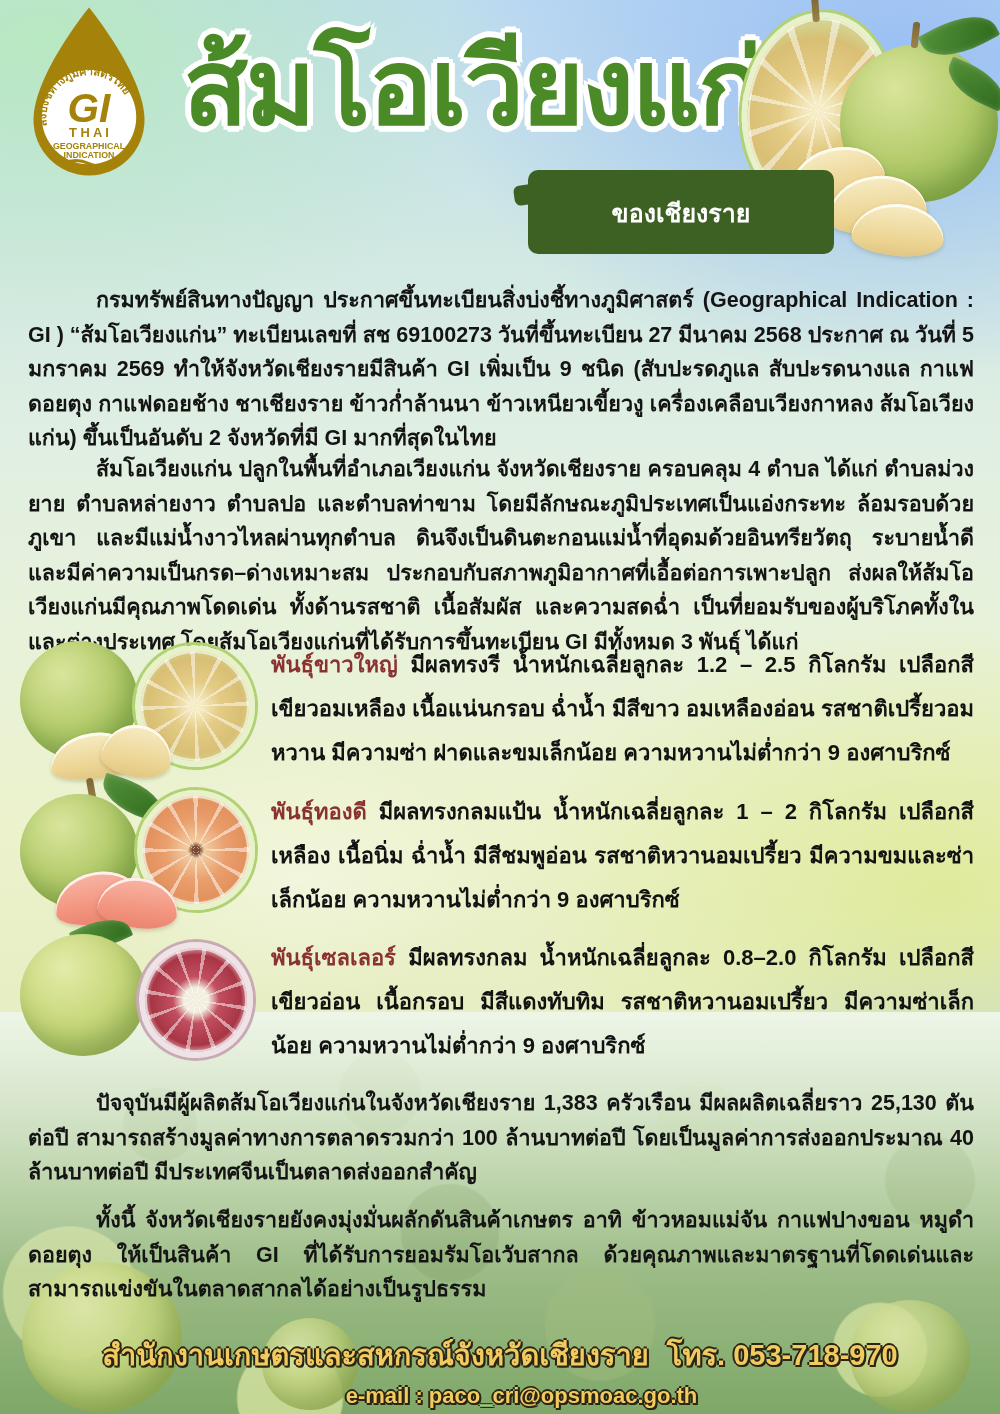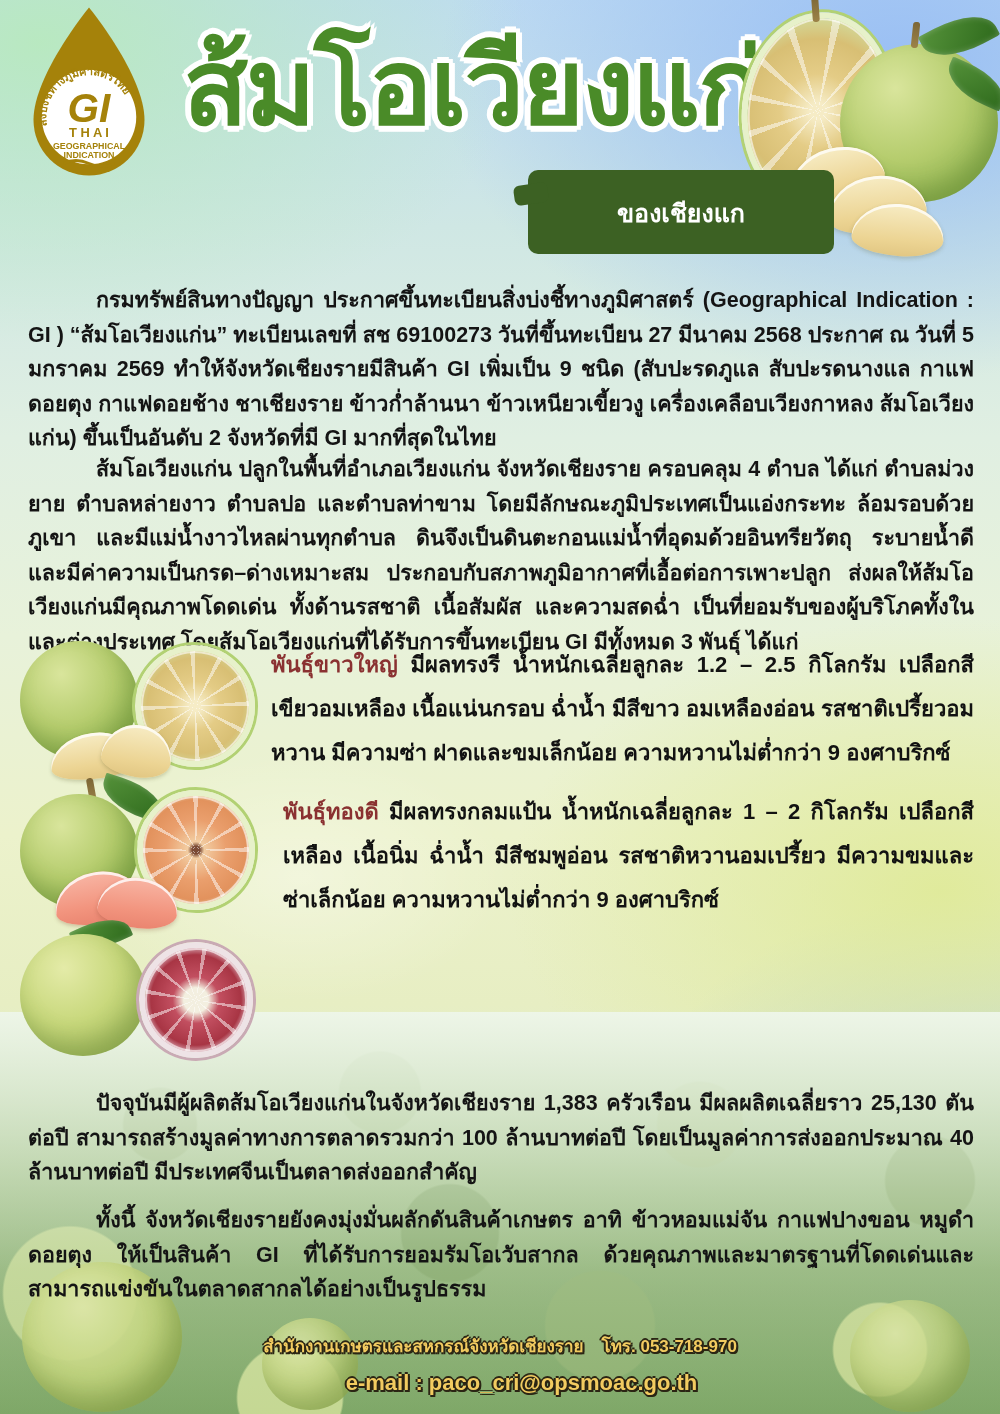--- a/index.html
+++ b/index.html
@@ -89,30 +89,30 @@
     box-shadow:inset 0 3px 0 rgba(255,255,255,.8), 0 2px 4px rgba(120,60,40,.25); }
 
   
   .para { position:absolute; left:28px; right:26px; font-size:21.5px; line-height:34.5px;
     text-align:justify; text-indent:68px; color:#141414; }
   .p1 { top:283px; } .p2 { top:452px; }
   .p3 { top:1086px; z-index:4; } .p4 { top:1203px; z-index:4; }
 
   
   .v-row { position:absolute; left:20px; right:20px; height:148px; display:flex; }
-  .v1 { top:633px; } .v2 { top:780px;gap:12px; } .v3 { top:926px; }
+  .v1 { top:633px; } .v2 { top:780px; } .v3 { top:926px; }
   .fruit-stack { position:relative; width:235px; flex:none; }
   .v-text { flex:1; padding:10px 6px 0 16px; font-size:22px; line-height:44px; text-align:justify; }
   .v-name { color:#8a3131; }
 
   
   .footer { position:absolute; left:0; right:0; top:1332px; text-align:center; z-index:5;
     color:#f2cb60;
     text-shadow:-2px 0 0 #2b2514, 2px 0 0 #2b2514, 0 -2px 0 #2b2514, 0 2px 0 #2b2514, 2px 2px 0 #2b2514; }
-  .footer .line1 { font-size:17px; margin-bottom:11px; }
+  .footer .line1 { font-size:29px; margin-bottom:5px; }
   .footer .line2 { font-size:22px;margin-left:43px; }
   .tel { margin-left:18px; }
 
   
   #hf-half  { left:742px; top:12px;  width:152px; height:198px; transform:rotate(6deg); }
   #hf-whole { left:840px; top:44px;  width:158px; height:158px; }
   #hf-stem1 { left:912px; top:22px;  transform:rotate(6deg); }
   #hf-stem2 { left:812px; top:-4px;  transform:rotate(-4deg); }
   #hf-leaf1 { left:922px; top:18px;  width:74px; height:36px; transform:rotate(-28deg); }
   #hf-leaf2 { left:944px; top:68px;  width:64px; height:32px; transform:rotate(24deg); }
@@ -153,21 +153,21 @@
     <div class="pomelo" id="hf-whole"></div>
     <div class="stem" id="hf-stem1"></div>
     <div class="leaf" id="hf-leaf1"></div>
     <div class="leaf" id="hf-leaf2"></div>
     <div class="segment" id="hf-seg1"></div>
     <div class="segment" id="hf-seg2"></div>
     <div class="segment" id="hf-seg3"></div>
   </div>
 
   <div class="badge">
-    <span>ของเชียงแก</span>
+    <span>ของเชียงราย</span>
   </div>
 
   <p class="para p1">กรมทรัพย์สินทางปัญญา ประกาศขึ้นทะเบียนสิ่งบ่งชี้ทางภูมิศาสตร์ (Geographical Indication : GI ) “ส้มโอเวียงแก่น” ทะเบียนเลขที่ สช 69100273 วันที่ขึ้นทะเบียน 27 มีนาคม 2568 ประกาศ ณ วันที่ 5 มกราคม 2569 ทำให้จังหวัดเชียงรายมีสินค้า GI เพิ่มเป็น 9 ชนิด (สับปะรดภูแล สับปะรดนางแล กาแฟดอยตุง กาแฟดอยช้าง ชาเชียงราย ข้าวก่ำล้านนา ข้าวเหนียวเขี้ยวงู เครื่องเคลือบเวียงกาหลง ส้มโอเวียงแก่น) ขึ้นเป็นอันดับ 2 จังหวัดที่มี GI มากที่สุดในไทย</p>
   <p class="para p2">ส้มโอเวียงแก่น ปลูกในพื้นที่อำเภอเวียงแก่น จังหวัดเชียงราย ครอบคลุม 4 ตำบล ได้แก่ ตำบลม่วงยาย ตำบลหล่ายงาว ตำบลปอ และตำบลท่าขาม โดยมีลักษณะภูมิประเทศเป็นแอ่งกระทะ ล้อมรอบด้วยภูเขา และมีแม่น้ำงาวไหลผ่านทุกตำบล ดินจึงเป็นดินตะกอนแม่น้ำที่อุดมด้วยอินทรียวัตถุ ระบายน้ำดี และมีค่าความเป็นกรด–ด่างเหมาะสม ประกอบกับสภาพภูมิอากาศที่เอื้อต่อการเพาะปลูก ส่งผลให้ส้มโอเวียงแก่นมีคุณภาพโดดเด่น ทั้งด้านรสชาติ เนื้อสัมผัส และความสดฉ่ำ เป็นที่ยอมรับของผู้บริโภคทั้งใน และต่างประเทศ โดยส้มโอเวียงแก่นที่ได้รับการขึ้นทะเบียน GI มีทั้งหมด 3 พันธุ์ ได้แก่</p>
 
   <section class="v-row v1">
     <div class="fruit-stack">
       <div class="pomelo" style="left:0; top:8px; width:118px; height:118px;"></div>
       <div class="half flesh-gold" style="right:0; top:12px; width:120px; height:122px; transform:rotate(-8deg);"></div>
       <div class="segment" style="left:30px; top:100px; width:88px; height:46px; transform:rotate(-8deg);"></div>
@@ -188,20 +188,21 @@
     <p class="v-text"><span class="v-name">พันธุ์ทองดี</span> <span>มีผลทรงกลมแป้น น้ำหนักเฉลี่ยลูกละ 1 – 2 กิโลกรัม เปลือกสีเหลือง เนื้อนิ่ม ฉ่ำน้ำ มีสีชมพูอ่อน รสชาติหวานอมเปรี้ยว มีความขมและซ่าเล็กน้อย ความหวานไม่ต่ำกว่า 9 องศาบริกซ์</span></p>
   </section>
 
   <section class="v-row v3">
     <div class="fruit-stack">
       <div class="stem" style="left:74px; top:-4px; transform:rotate(6deg);"></div>
       <div class="leaf" style="left:52px; top:-6px; width:58px; height:28px; transform:rotate(-24deg);"></div>
       <div class="pomelo yellowish" style="left:0; top:8px; width:126px; height:122px;"></div>
       <div class="half flesh-ruby" style="right:2px; top:16px; width:114px; height:116px; transform:rotate(4deg);"></div>
     </div>
+    <p class="v-text"><span class="v-name">พันธุ์เซลเลอร์</span> <span>มีผลทรงกลม น้ำหนักเฉลี่ยลูกละ 0.8–2.0 กิโลกรัม เปลือกสีเขียวอ่อน เนื้อกรอบ มีสีแดงทับทิม รสชาติหวานอมเปรี้ยว มีความซ่าเล็กน้อย ความหวานไม่ต่ำกว่า 9 องศาบริกซ์</span></p>
   </section>
 
   <p class="para p3">ปัจจุบันมีผู้ผลิตส้มโอเวียงแก่นในจังหวัดเชียงราย 1,383 ครัวเรือน มีผลผลิตเฉลี่ยราว 25,130 ตันต่อปี สามารถสร้างมูลค่าทางการตลาดรวมกว่า 100 ล้านบาทต่อปี โดยเป็นมูลค่าการส่งออกประมาณ 40 ล้านบาทต่อปี มีประเทศจีนเป็นตลาดส่งออกสำคัญ</p>
   <p class="para p4">ทั้งนี้ จังหวัดเชียงรายยังคงมุ่งมั่นผลักดันสินค้าเกษตร อาทิ ข้าวหอมแม่จัน กาแฟปางขอน หมูดำดอยตุง ให้เป็นสินค้า GI ที่ได้รับการยอมรัมโอเวับสากล ด้วยคุณภาพและมาตรฐานที่โดดเด่นและสามารถแข่งขันในตลาดสากลได้อย่างเป็นรูปธรรม</p>
 
   <div class="footer">
     <div class="line1">
       <span>สำนักงานเกษตรและสหกรณ์จังหวัดเชียงราย</span><span class="tel">โทร. 053-718-970</span>
     </div>
     <div class="line2">e-mail : paco_cri@opsmoac.go.th</div>

